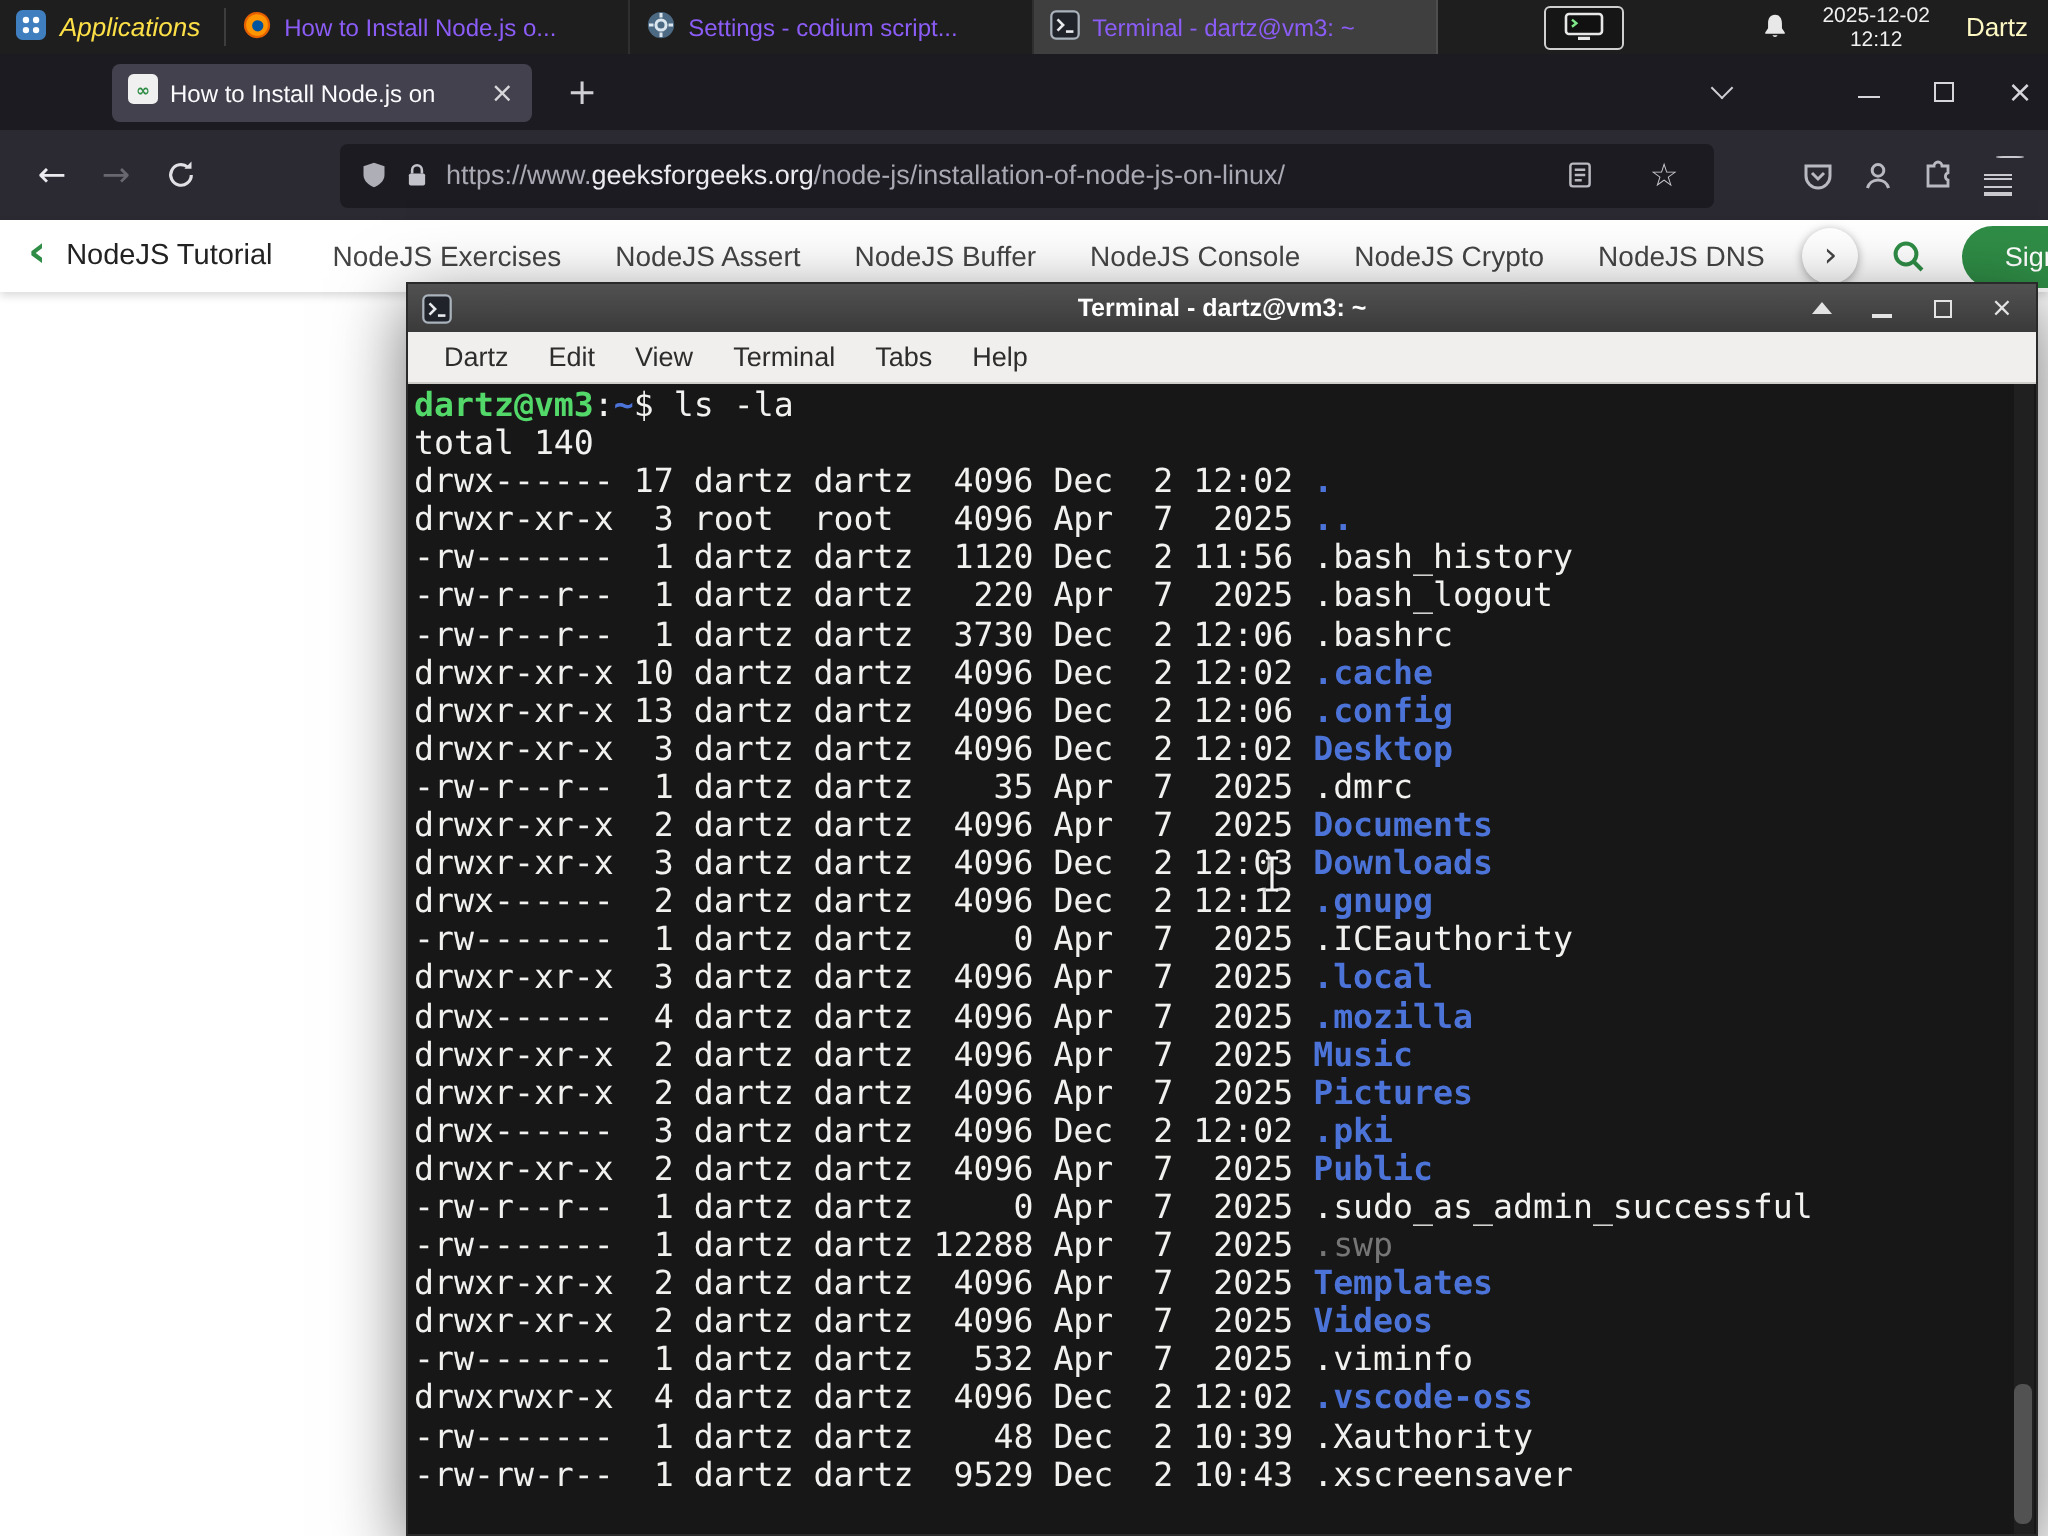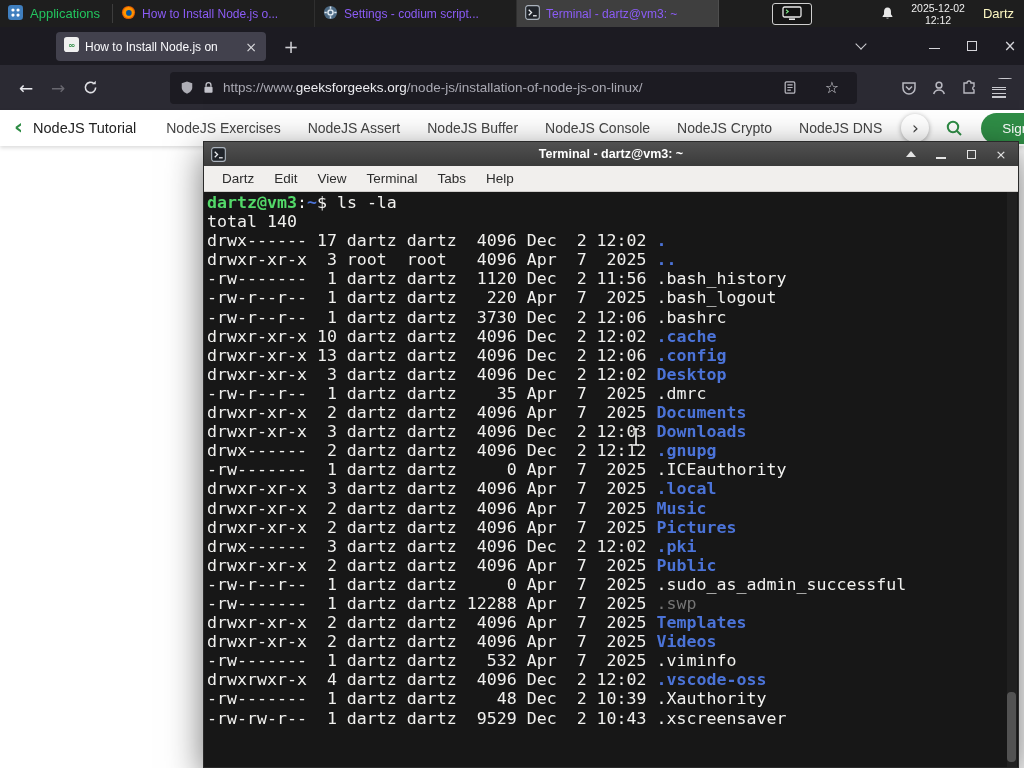--- a/index.html
+++ b/index.html
@@ -2,21 +2,21 @@
 <html style="--gfg-green: #2f8d46; --terminal-bg: #171717; --terminal-fg: #f1f1ef; --terminal-prompt: #53d969; --terminal-dir: #4b73d8; --terminal-dim: #767676;"><head>
 <meta charset="utf-8">
 <style>
   *{margin:0;padding:0;box-sizing:border-box;}
   html,body{width:1024px;height:768px;overflow:hidden;background:#000;}
   body{font-family:"Liberation Sans",sans-serif;position:relative;}
   .glyph{font-family:"DejaVu Sans",sans-serif;}
 
   
   .panel{position:absolute;left:0;top:0;width:1024px;height:27px;background:#1e1e1e;display:flex;align-items:stretch;z-index:30;color:#e8e8e8;}
-  .apps{display:flex;align-items:center;gap:7px;padding:0 12px 0 8px;font-size:13px;border:none;background:none;color:#22c55e;}
+  .apps{display:flex;align-items:center;gap:7px;padding:0 12px 0 8px;font-size:13px;border:none;background:none;color:#fde047;font-style:italic;}
   .panel-sep{width:1px;background:rgba(255,255,255,.14);margin:4px 0;}
   .task{display:flex;align-items:center;gap:6px;width:202px;padding:0 8px;font-size:12px;color:#8b5cf6;border:none;border-right:1px solid rgba(255,255,255,.08);background:none;overflow:hidden;text-align:left;}
   .task .tlabel{white-space:nowrap;overflow:hidden;text-overflow:ellipsis;flex:1;}
   .task.active{background:rgba(255,255,255,.15);}
   .spacer{flex:1;}
   .tray{display:flex;align-items:center;justify-content:center;width:40px;height:22px;align-self:center;margin-right:68px;border:1px solid #cfcfcf;border-radius:3px;background:#161616;}
   .bell{align-self:center;margin-right:16px;display:flex;background:none;border:none;}
   .clock{align-self:center;text-align:center;font-size:10.5px;line-height:12px;margin-right:18px;color:#f0f0f0;}
   .user{align-self:center;font-size:13px;margin-right:10px;color:#fef9c3;}
 
@@ -297,20 +297,21 @@
         <div class="tline"><span class="seg-fg">-rw-r--r--  1 dartz dartz  3730 Dec  2 12:06 </span><span class="seg-fg">.bashrc</span></div>
         <div class="tline"><span class="seg-fg">drwxr-xr-x 10 dartz dartz  4096 Dec  2 12:02 </span><span class="seg-dir">.cache</span></div>
         <div class="tline"><span class="seg-fg">drwxr-xr-x 13 dartz dartz  4096 Dec  2 12:06 </span><span class="seg-dir">.config</span></div>
         <div class="tline"><span class="seg-fg">drwxr-xr-x  3 dartz dartz  4096 Dec  2 12:02 </span><span class="seg-dir">Desktop</span></div>
         <div class="tline"><span class="seg-fg">-rw-r--r--  1 dartz dartz    35 Apr  7  2025 </span><span class="seg-fg">.dmrc</span></div>
         <div class="tline"><span class="seg-fg">drwxr-xr-x  2 dartz dartz  4096 Apr  7  2025 </span><span class="seg-dir">Documents</span></div>
         <div class="tline"><span class="seg-fg">drwxr-xr-x  3 dartz dartz  4096 Dec  2 12:03 </span><span class="seg-dir">Downloads</span></div>
         <div class="tline"><span class="seg-fg">drwx------  2 dartz dartz  4096 Dec  2 12:12 </span><span class="seg-dir">.gnupg</span></div>
         <div class="tline"><span class="seg-fg">-rw-------  1 dartz dartz     0 Apr  7  2025 </span><span class="seg-fg">.ICEauthority</span></div>
         <div class="tline"><span class="seg-fg">drwxr-xr-x  3 dartz dartz  4096 Apr  7  2025 </span><span class="seg-dir">.local</span></div>
+        <div class="tline"><span class="seg-fg">drwx------  4 dartz dartz  4096 Apr  7  2025 </span><span class="seg-dir">.mozilla</span></div>
         <div class="tline"><span class="seg-fg">drwxr-xr-x  2 dartz dartz  4096 Apr  7  2025 </span><span class="seg-dir">Music</span></div>
         <div class="tline"><span class="seg-fg">drwxr-xr-x  2 dartz dartz  4096 Apr  7  2025 </span><span class="seg-dir">Pictures</span></div>
         <div class="tline"><span class="seg-fg">drwx------  3 dartz dartz  4096 Dec  2 12:02 </span><span class="seg-dir">.pki</span></div>
         <div class="tline"><span class="seg-fg">drwxr-xr-x  2 dartz dartz  4096 Apr  7  2025 </span><span class="seg-dir">Public</span></div>
         <div class="tline"><span class="seg-fg">-rw-r--r--  1 dartz dartz     0 Apr  7  2025 </span><span class="seg-fg">.sudo_as_admin_successful</span></div>
         <div class="tline"><span class="seg-fg">-rw-------  1 dartz dartz 12288 Apr  7  2025 </span><span class="seg-dim">.swp</span></div>
         <div class="tline"><span class="seg-fg">drwxr-xr-x  2 dartz dartz  4096 Apr  7  2025 </span><span class="seg-dir">Templates</span></div>
         <div class="tline"><span class="seg-fg">drwxr-xr-x  2 dartz dartz  4096 Apr  7  2025 </span><span class="seg-dir">Videos</span></div>
         <div class="tline"><span class="seg-fg">-rw-------  1 dartz dartz   532 Apr  7  2025 </span><span class="seg-fg">.viminfo</span></div>
         <div class="tline"><span class="seg-fg">drwxrwxr-x  4 dartz dartz  4096 Dec  2 12:02 </span><span class="seg-dir">.vscode-oss</span></div>

